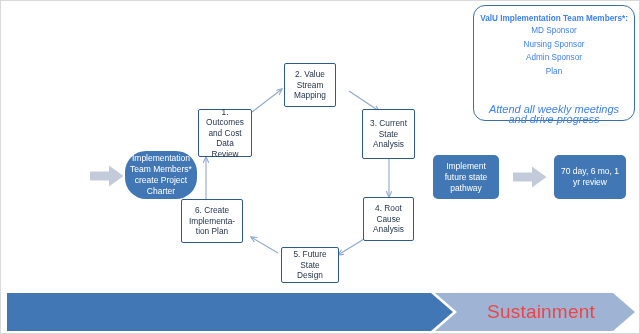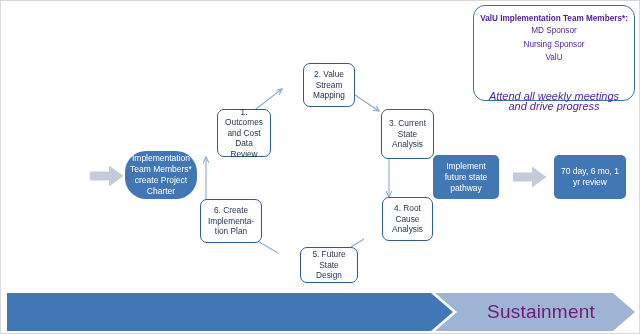--- a/index.html
+++ b/index.html
@@ -28,55 +28,54 @@
     line-height:11px;
     padding:2px 4px;
     box-sizing:border-box;
     font-weight:400;
   }
   
   .cyclebox{
     position:absolute;
     background:#ffffff;
     border:1.4px solid #2E5A94;
-    border-radius:7px;
+    border-radius:2px;
     color:#1F2F46;
     display:flex;align-items:center;justify-content:center;
     text-align:center;
     font-size:8.3px;
     line-height:10.5px;
     box-sizing:border-box;
     padding:1px 5px;
-    margin-left:19px;
   }
   
   #callout{
     position:absolute;
-    left:472px;top:4px;width:162px;height:96px;
+    left:472px;top:4px;width:162px;height:116px;
     background:#ffffff;
     border:1.5px solid #3A6EA8;
     border-radius:12px;
     box-sizing:border-box;
     padding:7px 6px 4px 6px;
     text-align:center;
-    color:#4c1d95;
+    color:#3b82f6;
   }
   #callout .ttl{font-size:8.2px;font-weight:bold;line-height:11px;}
   #callout .mem{font-size:8.2px;line-height:13.5px;}
   #callout .note{font-size:11px;font-style:italic;line-height:10px;margin-top:26px;}
   
   .blockarrow{position:absolute;}
   
   #wires{position:absolute;left:0;top:0;width:640px;height:334px;pointer-events:none;}
   
   #banner{position:absolute;left:6px;top:292px;width:628px;height:38px;}
   #bannerlabel{
     position:absolute;left:470px;top:292px;width:140px;height:38px;
     display:flex;align-items:center;justify-content:center;
-    color:#701a75;font-size:19px;letter-spacing:.2px;
+    color:#ef4444;font-size:19px;letter-spacing:.2px;
   }
 </style>
 </head>
 <body>
 
 <div id="canvas">
 
   <svg id="wires" viewBox="0 0 640 334" xmlns="http://www.w3.org/2000/svg">
     <defs>
       <marker id="ah" markerWidth="7" markerHeight="7" refX="5.4" refY="2.6" orient="auto" markerUnits="strokeWidth">
@@ -115,21 +114,22 @@
   <div class="cyclebox" style="left:362px;top:196px;width:51px;height:44px;">4. Root Cause Analysis</div>
 
   <div class="cyclebox" style="left:280px;top:246px;width:58px;height:36px;">5. Future State Design</div>
 
   <div class="cyclebox" style="left:180px;top:198px;width:62px;height:44px;">6. Create Implementa- tion Plan</div>
 
   <div id="callout">
     <div class="ttl">ValU Implementation Team Members*:</div>
     <div class="mem">MD Sponsor</div>
     <div class="mem">Nursing Sponsor</div>
-    <div class="mem">ValU</div>
+    <div class="mem">Admin Sponsor</div>
+    <div class="mem">Plan</div>
     <div class="note">Attend all weekly meetings and drive progress</div>
   </div>
 
   <div class="bluebox" style="left:432px;top:154px;width:66px;height:44px;">Implement future state pathway</div>
 
   <div class="blockarrow" style="left:512px;top:165px;width:34px;height:22px;">
     <svg width="34" height="22" viewBox="0 0 34 22" xmlns="http://www.w3.org/2000/svg">
       <path d="M0,6.5 L19,6.5 L19,0.5 L33.5,11 L19,21.5 L19,15.5 L0,15.5 Z" fill="#C3CBDA"></path>
     </svg>
   </div>

